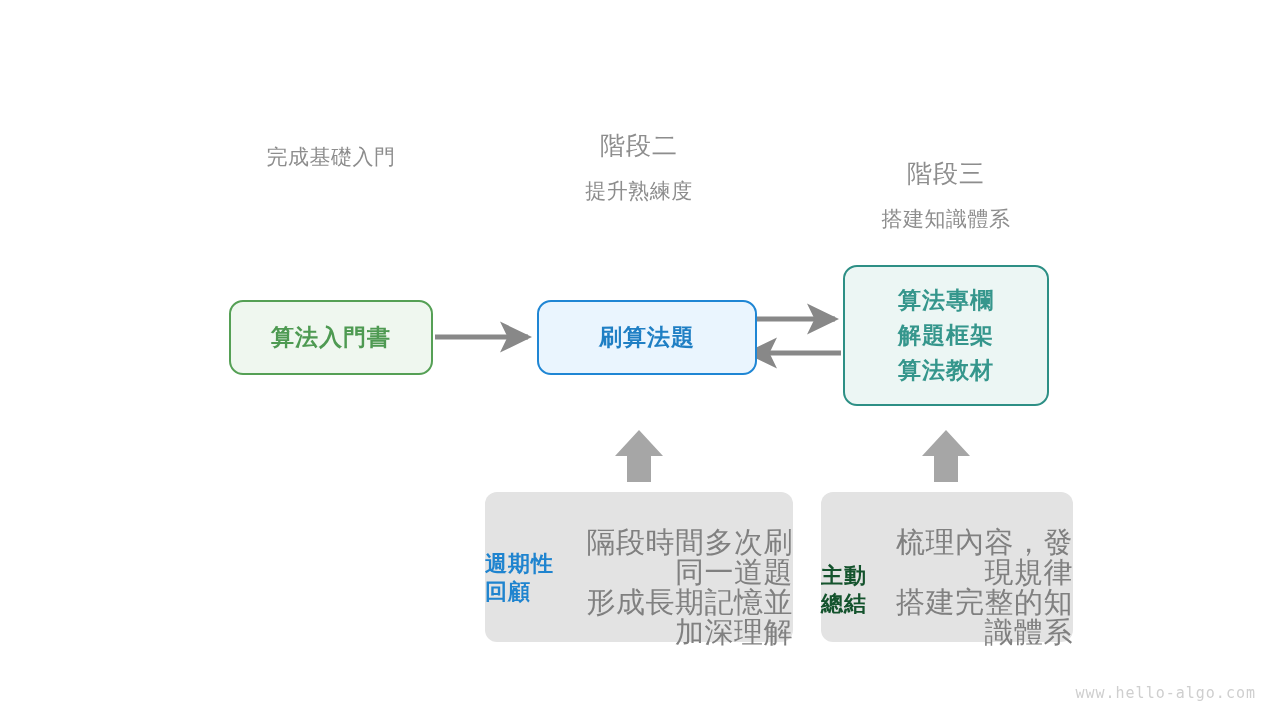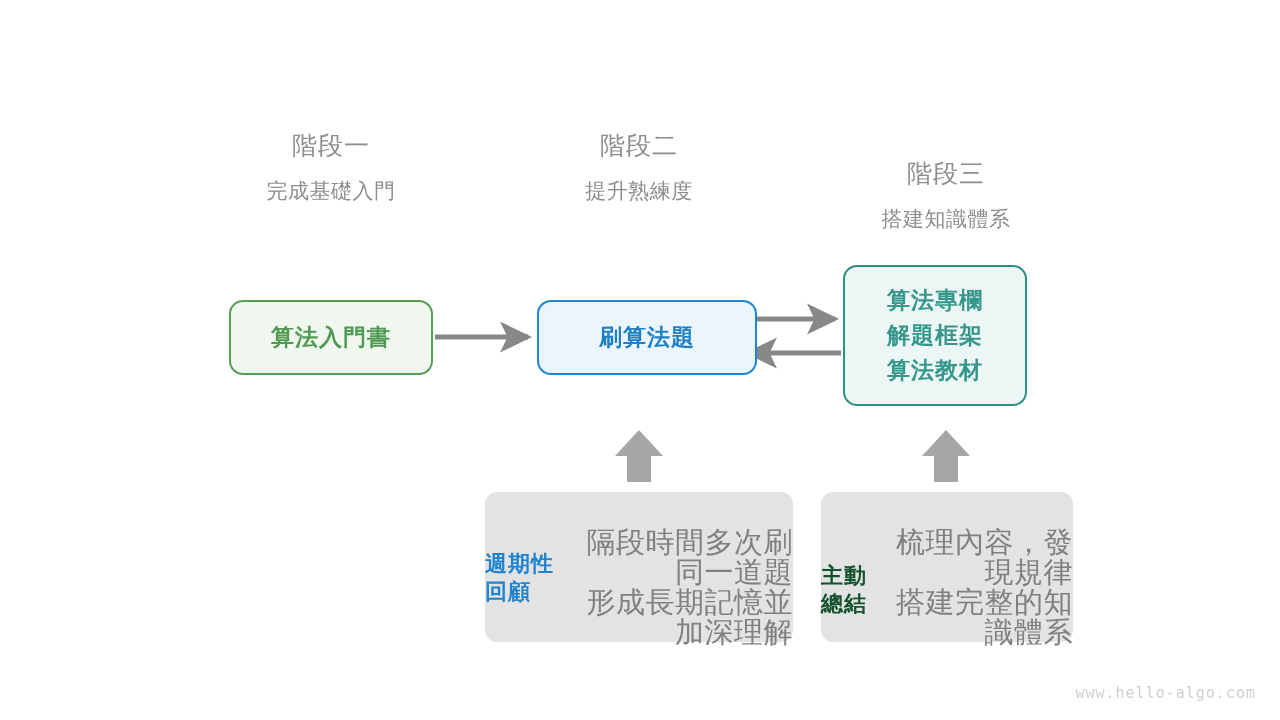--- a/index.html
+++ b/index.html
@@ -63,21 +63,21 @@
   }
   #node-practice {
     left: 537px; top: 300px;
     width: 220px; height: 75px;
     border: 2px solid #1f86d4;
     background: #eaf5fe;
     color: #1f7fc4;
   }
   #node-resources {
     left: 843px; top: 265px;
-    width: 184px; height: 141px;
+    width: 206px; height: 141px;
     border: 2px solid #2d8f85;
     background: #ecf6f4;
     color: #35968c;
   }
   #node-resources .line { line-height: 35px; }
 
   .tip-box {
     position: absolute;
     box-sizing: border-box;
     border-radius: 12px;
@@ -122,21 +122,20 @@
     font-family: "DejaVu Sans Mono", "Liberation Mono", monospace;
     font-size: 15px;
     color: #cfcfcf;
     letter-spacing: 1px;
   }
 </style>
 </head>
 <body>
 
 <div class="stage-head" id="stage-head-1">
-  <div class="stage-title">階段一</div>
   <div class="stage-sub">完成基礎入門</div>
 </div>
 <div class="stage-head" id="stage-head-2">
   <div class="stage-title">階段二</div>
   <div class="stage-sub">提升熟練度</div>
 </div>
 <div class="stage-head" id="stage-head-3">
   <div class="stage-title">階段三</div>
   <div class="stage-sub">搭建知識體系</div>
 </div>

